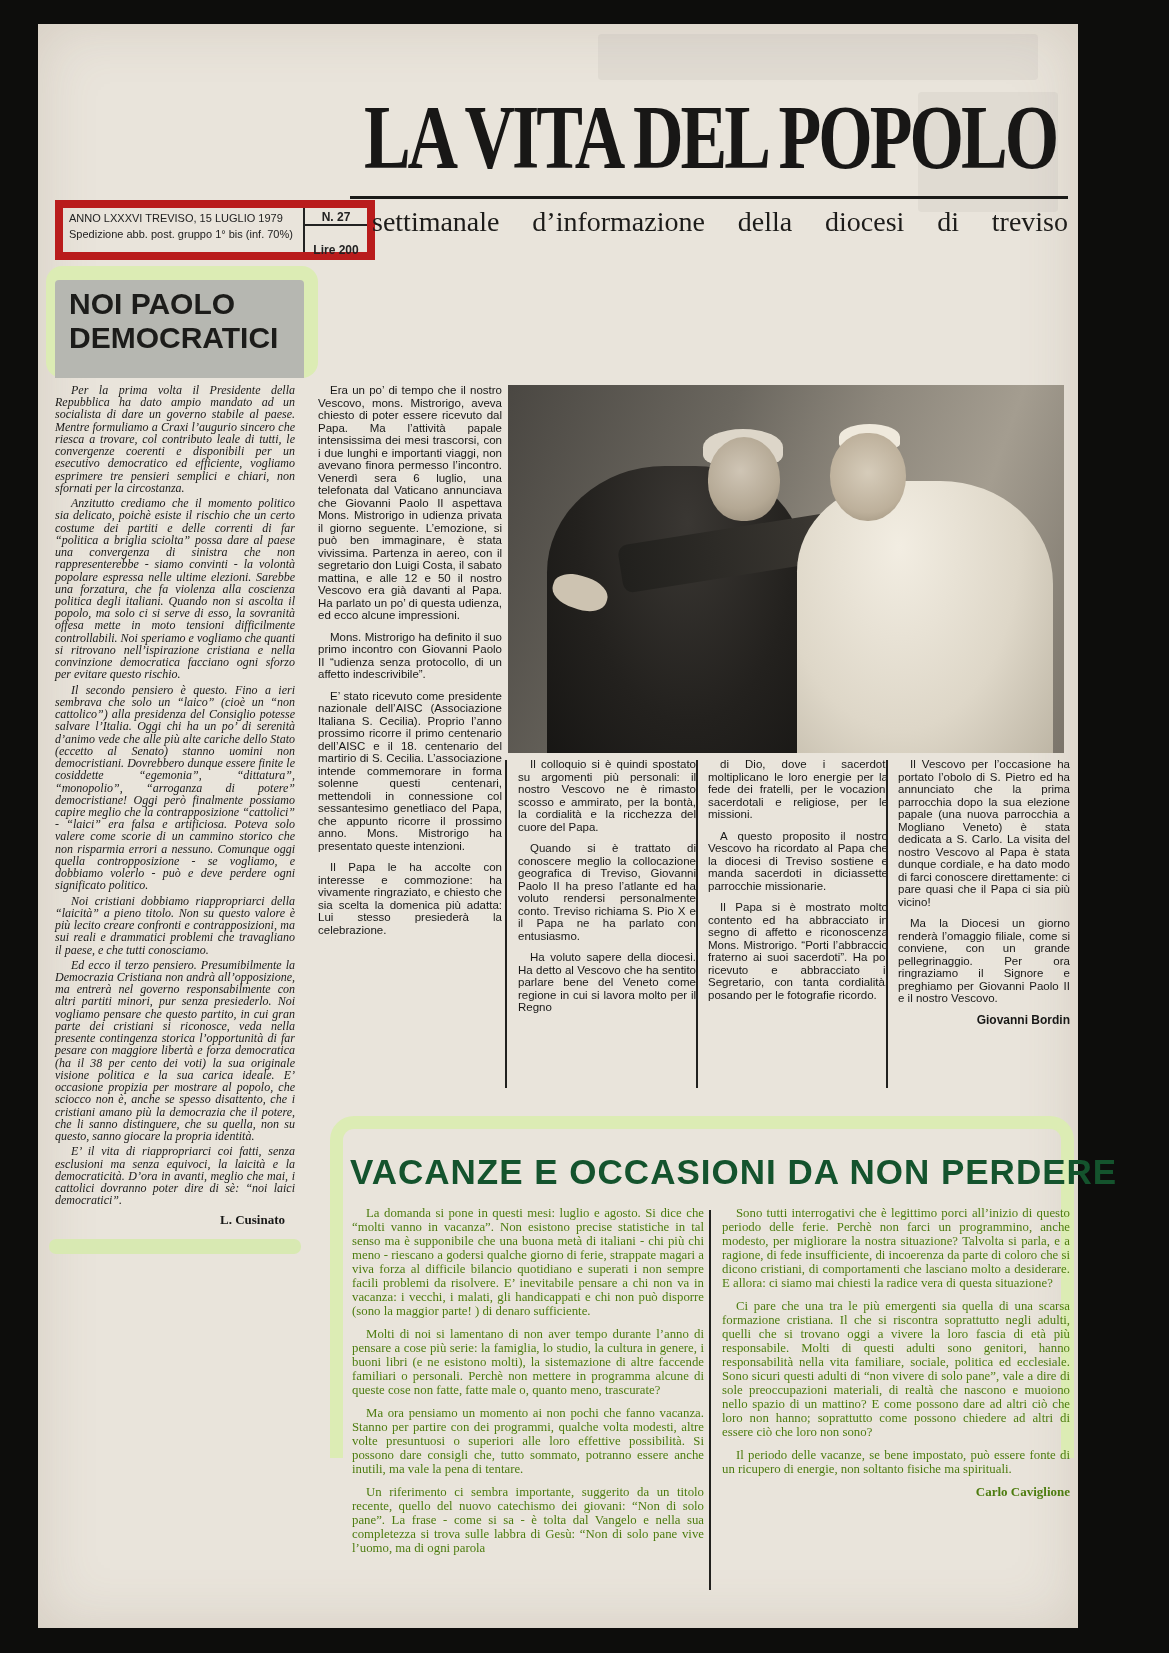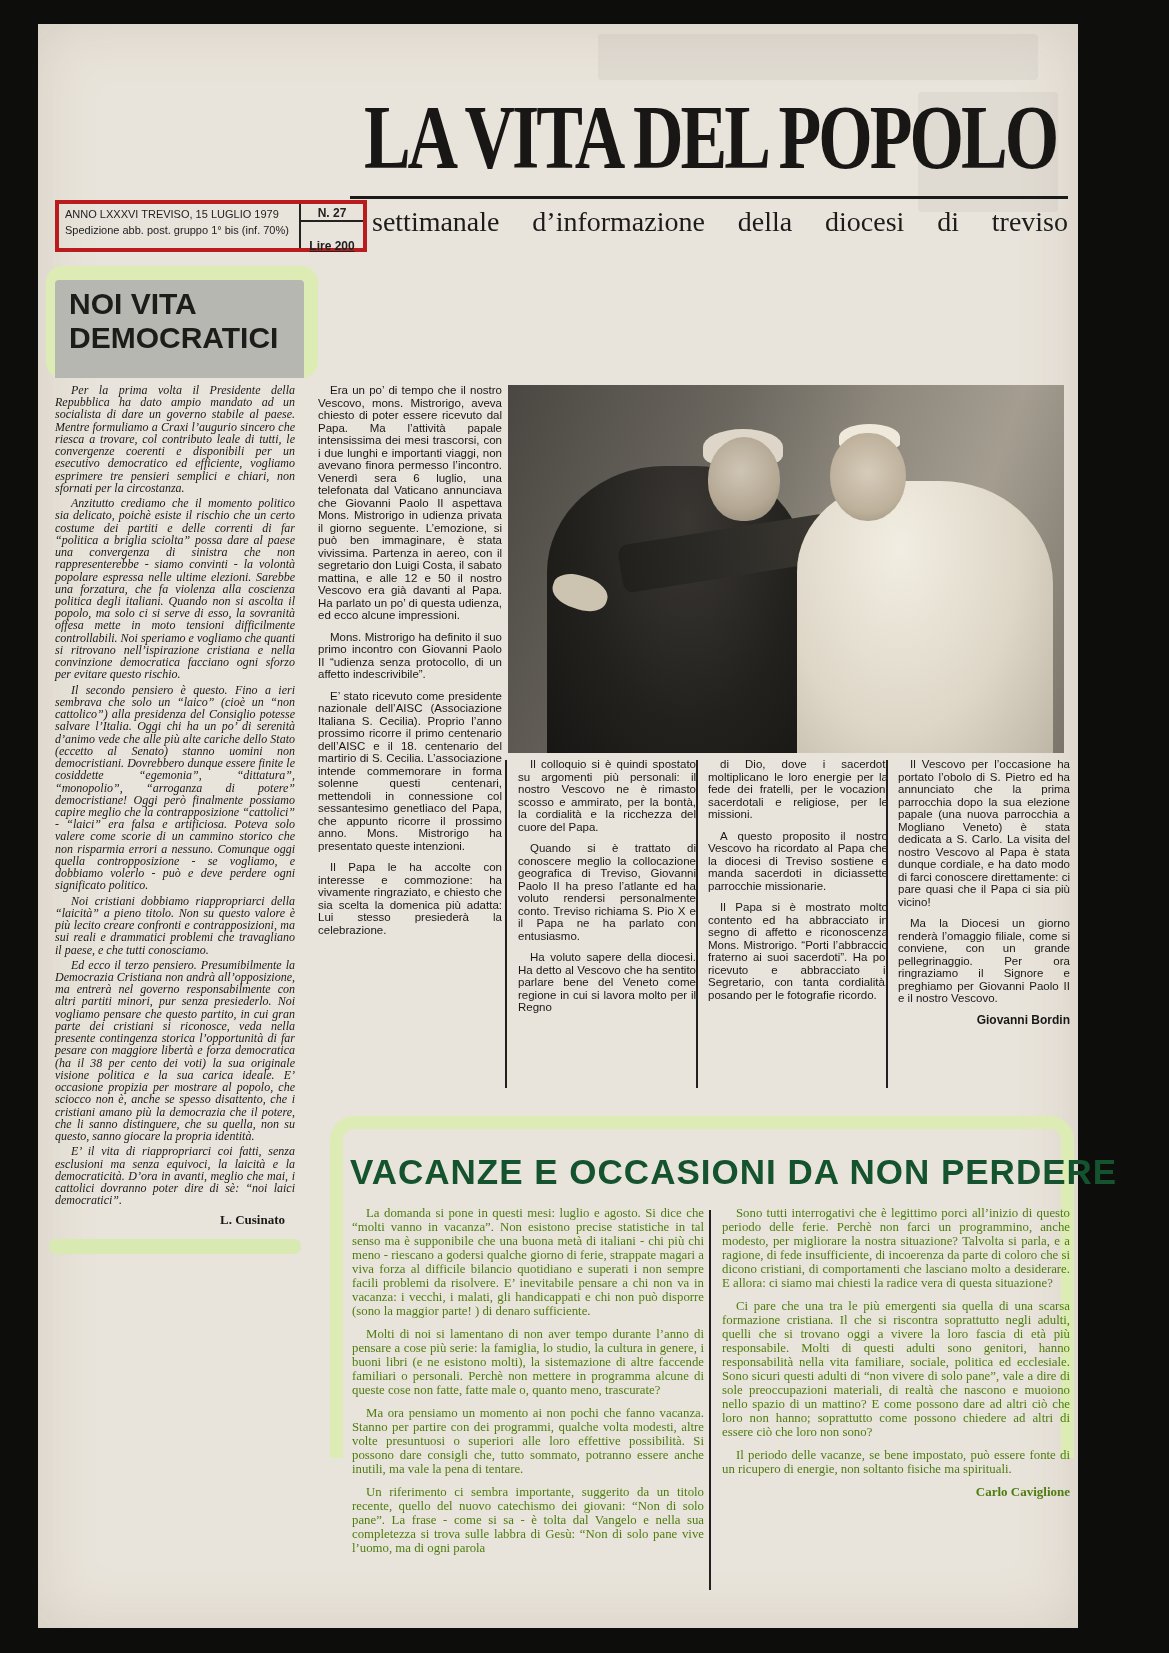--- a/index.html
+++ b/index.html
@@ -19,26 +19,26 @@
   
   .masthead-title{
     position:absolute;left:312px;top:62px;width:720px;text-align:center;
     font-family:"Liberation Serif",serif;font-weight:bold;font-size:70px;
     letter-spacing:-3px;color:#181716;white-space:nowrap;
     transform:scale(1,1.3);transform-origin:center top;
   }
   .masthead-rule{position:absolute;left:312px;top:172px;width:718px;height:3px;background:#1a1a18;}
   .issue-box{
     position:absolute;left:17px;top:176px;width:304px;height:44px;
-    border:4px solid #b91c1c;display:flex;background:transparent;color:#222;
+    border:8px solid #b91c1c;display:flex;background:transparent;color:#222;
   }
   .issue-box .left-cell{flex:1;padding:3px 5px 0 6px;font-size:11px;line-height:1.45;white-space:nowrap;}
   .issue-box .right-cell{width:62px;border-left:2px solid #222;display:flex;flex-direction:column;font-weight:bold;font-size:12px;text-align:center;}
   .issue-box .right-cell .cell-top{flex:1;border-bottom:2px solid #222;padding-top:2px;}
-  .issue-box .right-cell .cell-bottom{flex:1;padding-top:17px;text-decoration:underline;}
+  .issue-box .right-cell .cell-bottom{flex:1;padding-top:17px;}
   .subtitle{
     position:absolute;left:334px;top:182px;width:696px;
     font-family:"Liberation Serif",serif;font-size:28px;color:#1d1c1a;
     text-align:justify;text-align-last:justify;word-spacing:4px;
   }
 
   
   .laici-box{position:absolute;left:8px;top:242px;width:272px;height:112px;}
   .laici-lime{position:absolute;inset:0;background:#dcecb4;border-radius:16px;}
   .laici-gray{
@@ -172,21 +172,21 @@
       <div class="cell-top">N. 27</div>
       <div class="cell-bottom">Lire 200</div>
     </div>
   </div>
 
   <div class="subtitle">settimanale d’informazione della diocesi di treviso</div>
 
   <div class="laici-box">
     <div class="laici-lime"></div>
     <div class="laici-gray">
-      <div class="t">NOI VITA</div>
+      <div class="t">NOI PAOLO</div>
       <div class="t">DEMOCRATICI</div>
     </div>
   </div>
 
   <div class="left-col">
     <div>
         <p>Per la prima volta il Presidente della Repubblica ha dato ampio mandato ad un socialista di dare un governo stabile al paese. Mentre formuliamo a Craxi l’augurio sincero che riesca a trovare, col contributo leale di tutti, le convergenze coerenti e disponibili per un esecutivo democratico ed efficiente, vogliamo esprimere tre pensieri semplici e chiari, non sfornati per la circostanza.</p>
         <p>Anzitutto crediamo che il momento politico sia delicato, poichè esiste il rischio che un certo costume dei partiti e delle correnti di far “politica a briglia sciolta” possa dare al paese una convergenza di sinistra che non rappresenterebbe - siamo convinti - la volontà popolare espressa nelle ultime elezioni. Sarebbe una forzatura, che fa violenza alla coscienza politica degli italiani. Quando non si ascolta il popolo, ma solo ci si serve di esso, la sovranità offesa mette in moto tensioni difficilmente controllabili. Noi speriamo e vogliamo che quanti si ritrovano nell’ispirazione cristiana e nella convinzione democratica facciano ogni sforzo per evitare questo rischio.</p>
         <p>Il secondo pensiero è questo. Fino a ieri sembrava che solo un “laico” (cioè un “non cattolico”) alla presidenza del Consiglio potesse salvare l’Italia. Oggi chi ha un po’ di serenità d’animo vede che alle più alte cariche dello Stato (eccetto al Senato) stanno uomini non democristiani. Dovrebbero dunque essere finite le cosiddette “egemonia”, “dittatura”, “monopolio”, “arroganza di potere” democristiane! Oggi però finalmente possiamo capire meglio che la contrapposizione “cattolici” - “laici” era falsa e artificiosa. Poteva solo valere come scorie di un cammino storico che non risparmia errori a nessuno. Comunque oggi quella contropposizione - se vogliamo, e dobbiamo volerlo - può e deve perdere ogni significato politico.</p>
         <p>Noi cristiani dobbiamo riappropriarci della “laicità” a pieno titolo. Non su questo valore è più lecito creare confronti e contrapposizioni, ma sui reali e drammatici problemi che travagliano il paese, e che tutti conosciamo.</p>

